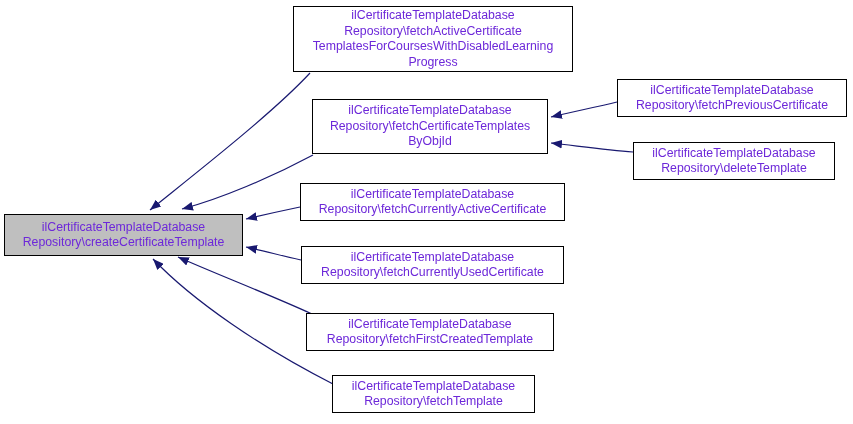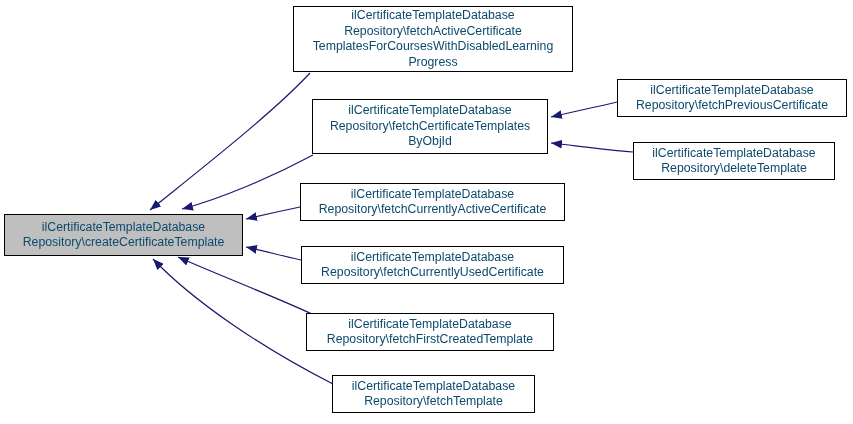--- a/index.html
+++ b/index.html
@@ -20,21 +20,21 @@
     left: 0;
     top: 0;
     width: 853px;
     height: 424px;
   }
   .node {
     position: absolute;
     box-sizing: border-box;
     background: #ffffff;
     border: 1px solid #000000;
-    color: #0c4a6e;
+    color: #6d28d9;
     display: flex;
     align-items: center;
     justify-content: center;
     text-align: center;
     white-space: pre-line;
     font-size: 12.3px;
     line-height: 15.5px;
     padding: 1px 19px;
     cursor: pointer;
   }

